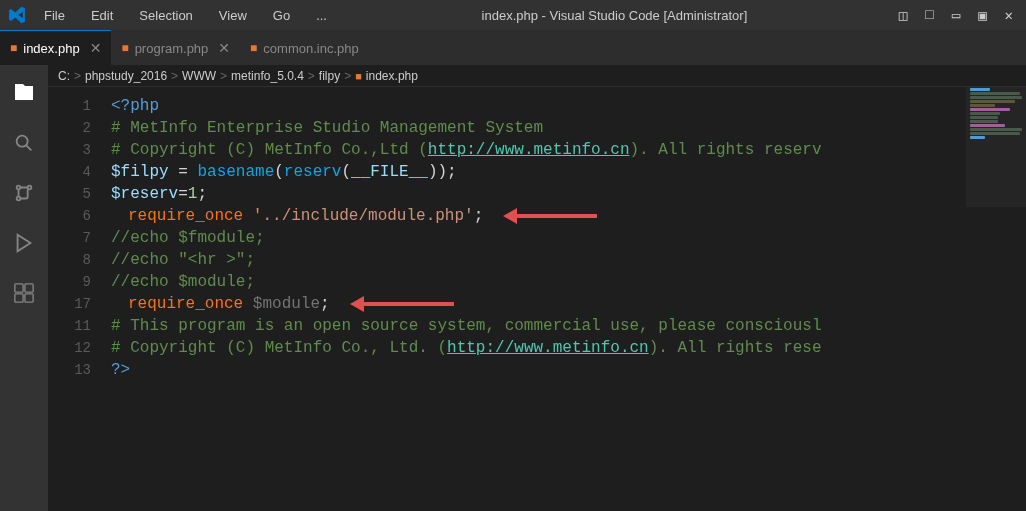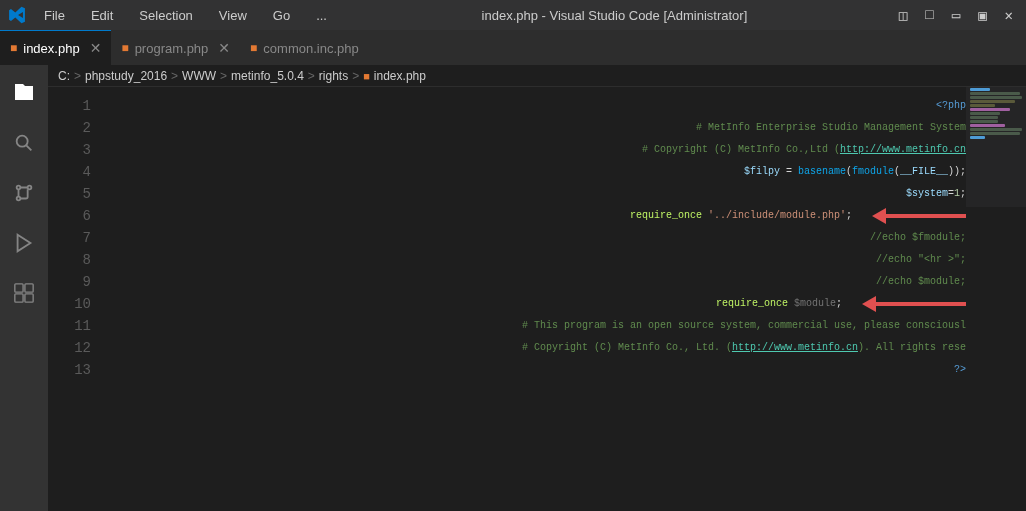--- a/index.html
+++ b/index.html
@@ -178,36 +178,35 @@
       user-select: none;
     }
     .code-content {
       flex: 1;
       padding: 8px 0 8px 8px;
       overflow: hidden;
     }
     .code-line {
       height: 22px;
       line-height: 22px;
-      font-size: 10px;
+      font-size: 16px;
       white-space: nowrap;
       display: flex;
       align-items: center;
       position: relative;
-      justify-content: flex-end;
     }
 
     
     .c-tag { color: #569cd6; }       
     .c-comment { color: #608b4e; }   
     .c-var { color: #9cdcfe; }        
     .c-fn { color: #0ea5e9; }        
     .c-str { color: #ce9178; }       
     .c-num { color: #b5cea8; }        
-    .c-require { color: #bef264; }   
+    .c-require { color: #f97316; margin-left: 17px; }   
     .c-url { color: #4ec9b0; text-decoration: underline; }
     .c-plain { color: #d4d4d4; }
     .c-bright { color: #737373; }    
 
     
     .red-arrow {
       display: inline-flex;
       align-items: center;
       margin-left: 20px;
     }
@@ -335,72 +334,73 @@
 
     <div class="breadcrumb">
       <span>C:</span>
       <span class="sep">&gt;</span>
       <span>phpstudy_2016</span>
       <span class="sep">&gt;</span>
       <span>WWW</span>
       <span class="sep">&gt;</span>
       <span>metinfo_5.0.4</span>
       <span class="sep">&gt;</span>
-      <span>rights</span>
+      <span>filpy</span>
       <span class="sep">&gt;</span>
       <span style="color:#e37933; font-size:11px;">■</span>
       <span style="color:#cccccc;">index.php</span>
     </div>
 
     <div class="code-editor">
 
       <div class="line-numbers">
         <div class="line-num">1</div>
         <div class="line-num">2</div>
         <div class="line-num">3</div>
         <div class="line-num">4</div>
         <div class="line-num">5</div>
         <div class="line-num">6</div>
         <div class="line-num">7</div>
         <div class="line-num">8</div>
         <div class="line-num">9</div>
-        <div class="line-num">10</div>
+        <div class="line-num">17</div>
         <div class="line-num">11</div>
         <div class="line-num">12</div>
         <div class="line-num">13</div>
       </div>
 
       <div class="code-content">
 
         <div class="code-line">
           <span class="c-tag">&lt;?php</span>
         </div>
 
         <div class="code-line">
           <span class="c-comment"># MetInfo Enterprise Studio Management System</span>
         </div>
 
         <div class="code-line">
           <span class="c-comment"># Copyright (C) MetInfo Co.,Ltd (</span>
             <span class="c-url">http://www.metinfo.cn</span>
+            <span class="c-comment">). All rights reserv</span>
         </div>
 
         <div class="code-line">
           <span class="c-var">$filpy</span>
           <span class="c-plain">&nbsp;=&nbsp;</span>
           <span class="c-fn">basename</span>
           <span class="c-plain">(</span>
-          <span class="c-fn">fmodule</span>
+          <span class="c-fn">reserv</span>
           <span class="c-plain">(</span>
           <span class="c-var">__FILE__</span>
           <span class="c-plain">));</span>
         </div>
 
         <div class="code-line">
-          <span class="c-var">$system</span>
+          <span class="c-var">$reserv</span>
           <span class="c-plain">=</span>
           <span class="c-num">1</span>
           <span class="c-plain">;</span>
         </div>
 
         <div class="code-line" style="position:relative;">
           <span class="c-require">require_once</span>
           <span class="c-plain">&nbsp;</span>
           <span class="c-str">'../include/module.php'</span>
           <span class="c-plain">;</span>

